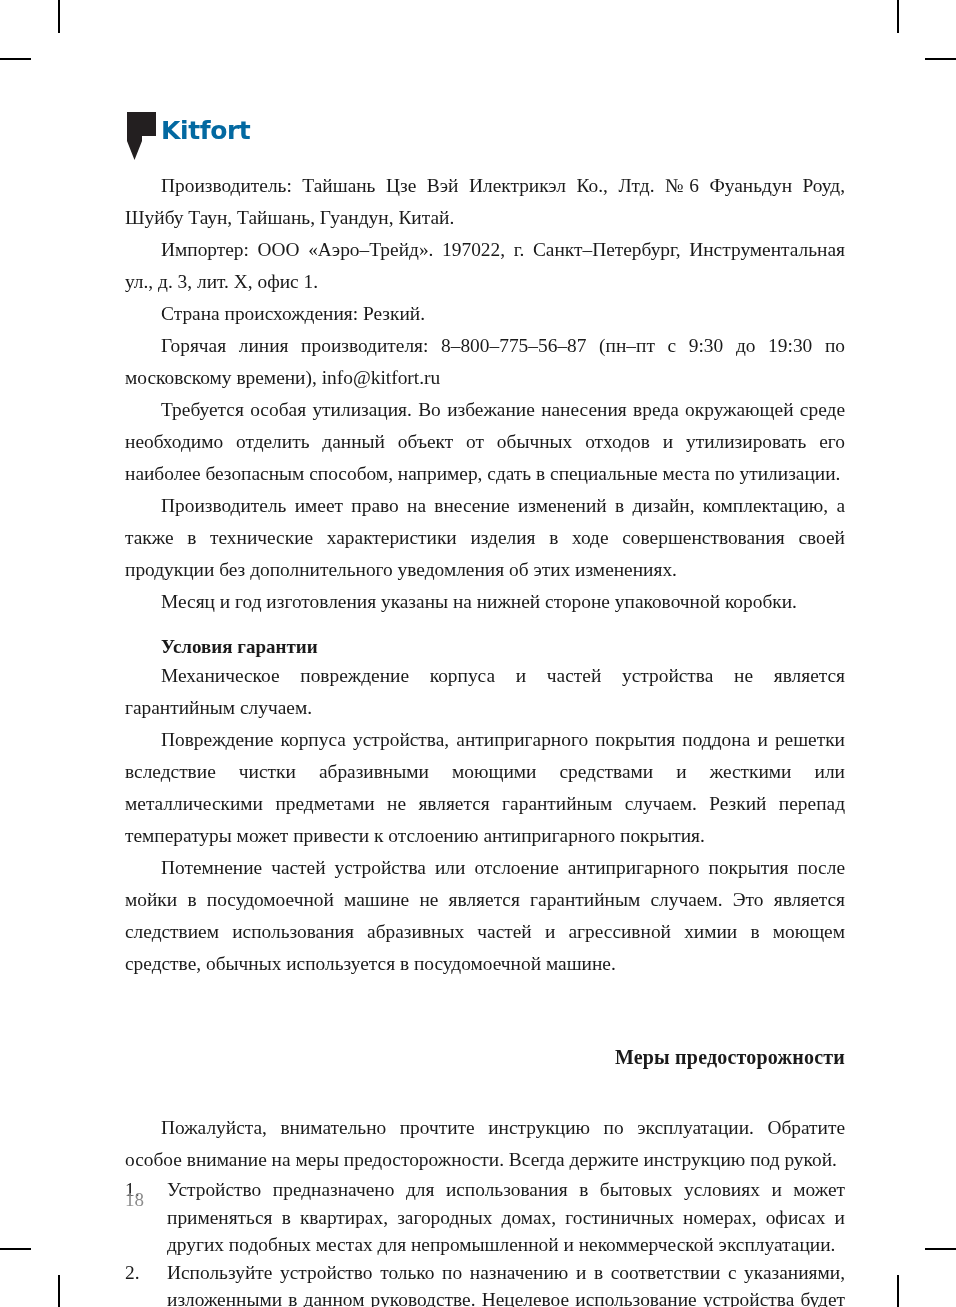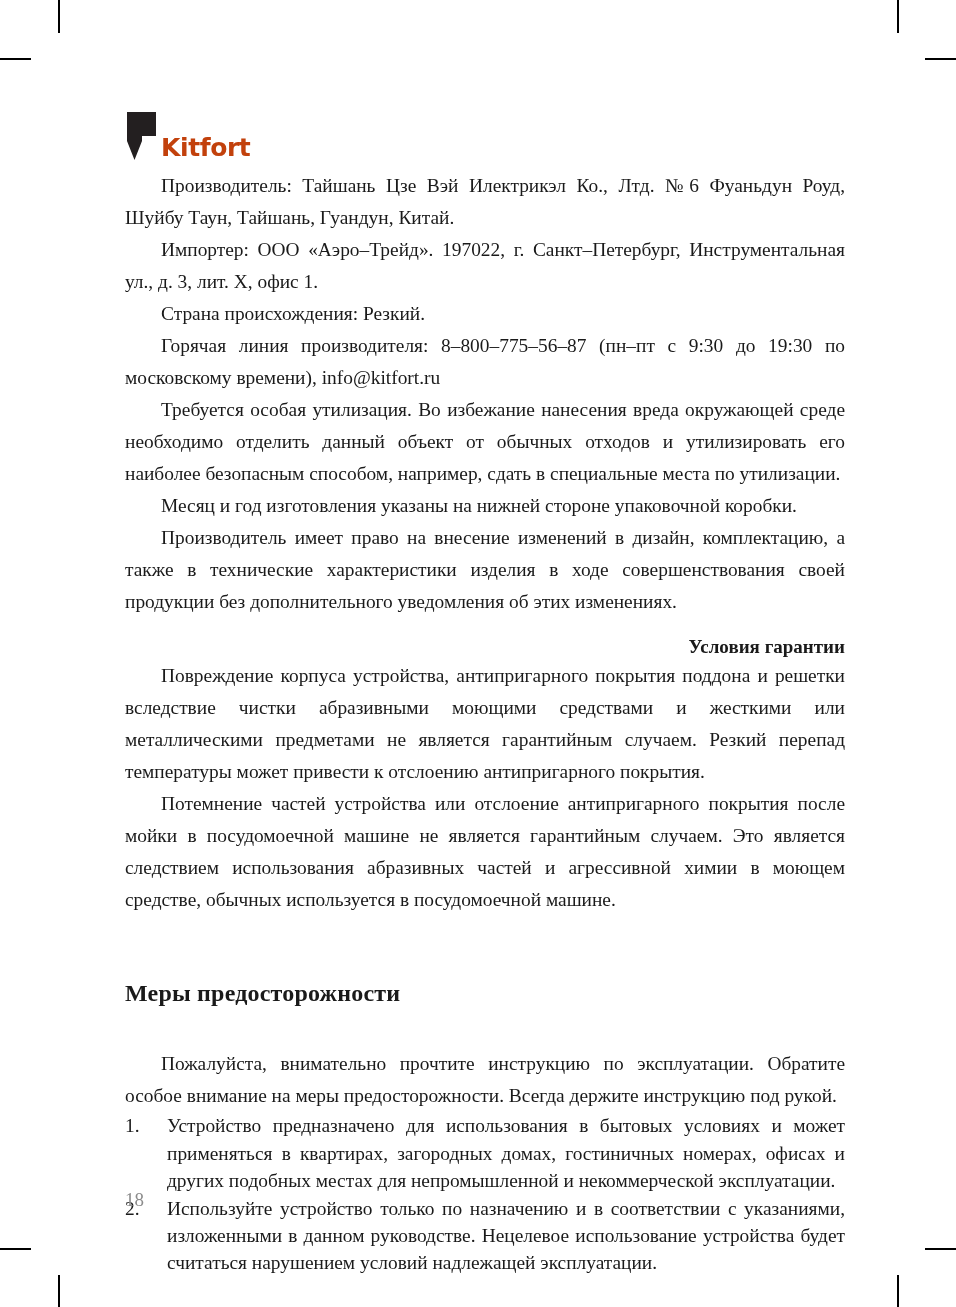--- a/index.html
+++ b/index.html
@@ -56,24 +56,24 @@
   .logo-mark {
     width: 34px;
     height: 48px;
     display: block;
   }
   .logo-word {
     font-family: "DejaVu Sans", "Liberation Sans", sans-serif;
     font-weight: bold;
     font-size: 25px;
     letter-spacing: -0.4px;
-    color: #c2410c;
+    color: #0369a1;
     line-height: 1;
     margin-left: 2px;
-    margin-bottom: 0;
+    margin-bottom: 17px;
   }
 
   
   .body-area {
     position: absolute;
     left: 0;
     top: 170px;
     width: 720px;
   }
   p.para {
@@ -85,30 +85,30 @@
     text-justify: inter-word;
     hyphens: none;
   }
 
   h3.subhead {
     margin: 0;
     font-size: 19px;
     line-height: 27.4px;
     font-weight: bold;
     text-indent: 36px;
-    text-align: right;
+    text-align: left;
   }
   .gap-before-subhead { height: 15px; }
 
   h2.section-title {
     margin: 0;
-    font-size: 24px;
+    font-size: 20px;
     line-height: 30px;
     font-weight: bold;
-    text-align: left;
+    text-align: right;
     letter-spacing: 0.2px;
   }
 
   .spacer-lg { height: 62px; }
   .spacer-md { height: 40px; }
 
   
   ol.num-list {
     margin: 0;
     padding: 0;
@@ -166,26 +166,27 @@
       <span class="logo-word">Kitfort</span>
     </div>
 
     <div class="body-area">
 
       <p class="para">Производитель: Тайшань Цзе Вэй Илектрикэл Ко., Лтд. №6 Фуаньдун Роуд, Шуйбу Таун, Тайшань, Гуандун, Китай.</p>
       <p class="para">Импортер: ООО «Аэро–Трейд». 197022, г. Санкт–Петербург, Инструментальная ул., д. 3, лит. Х, офис 1.</p>
       <p class="para">Страна происхождения: Резкий.</p>
       <p class="para">Горячая линия производителя: 8–800–775–56–87 (пн–пт с 9:30 до 19:30 по московскому времени), info@kitfort.ru</p>
       <p class="para">Требуется особая утилизация. Во избежание нанесения вреда окружающей среде необходимо отделить данный объект от обычных отходов и утилизировать его наиболее безопасным способом, например, сдать в специальные места по утилизации.</p>
+      <p class="para">Производитель имеет право на внесение изменений в дизайн, комплектацию, а также в технические характеристики изделия в ходе совершенствования своей продукции без дополнительного уведомления об этих изменениях.</p>
       <p class="para">Месяц и год изготовления указаны на нижней стороне упаковочной коробки.</p>
-      <p class="para">Производитель имеет право на внесение изменений в дизайн, комплектацию, а также в технические характеристики изделия в ходе совершенствования своей продукции без дополнительного уведомления об этих изменениях.</p>
 
       <div class="gap-before-subhead"></div>
       <h3 class="subhead">Условия гарантии</h3>
 
+      <p class="para">Механическое повреждение корпуса и частей устройства не является гарантийным случаем.</p>
       <p class="para">Повреждение корпуса устройства, антипригарного покрытия поддона и решетки вследствие чистки абразивными моющими средствами и жесткими или металлическими предметами не является гарантийным случаем. Резкий перепад температуры может привести к отслоению антипригарного покрытия.</p>
       <p class="para">Потемнение частей устройства или отслоение антипригарного покрытия после мойки в посудомоечной машине не является гарантийным случаем. Это является следствием использования абразивных частей и агрессивной химии в моющем средстве, обычных используется в посудомоечной машине.</p>
 
       <div class="spacer-lg"></div>
       <h2 class="section-title">Меры предосторожности</h2>
       <div class="spacer-md"></div>
 
       <p class="para">Пожалуйста, внимательно прочтите инструкцию по эксплуатации. Обратите особое внимание на меры предосторожности. Всегда держите инструкцию под рукой.</p>
 
       <ol class="num-list">

